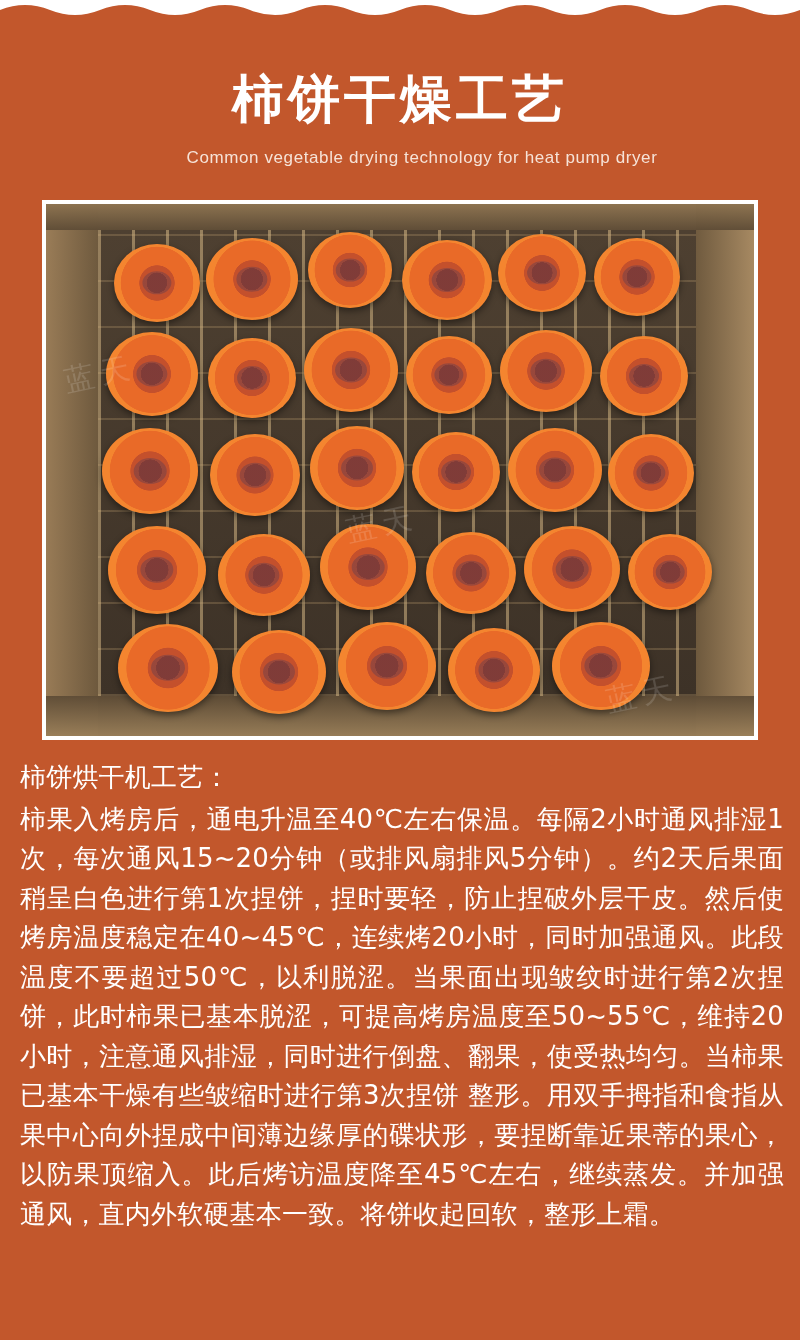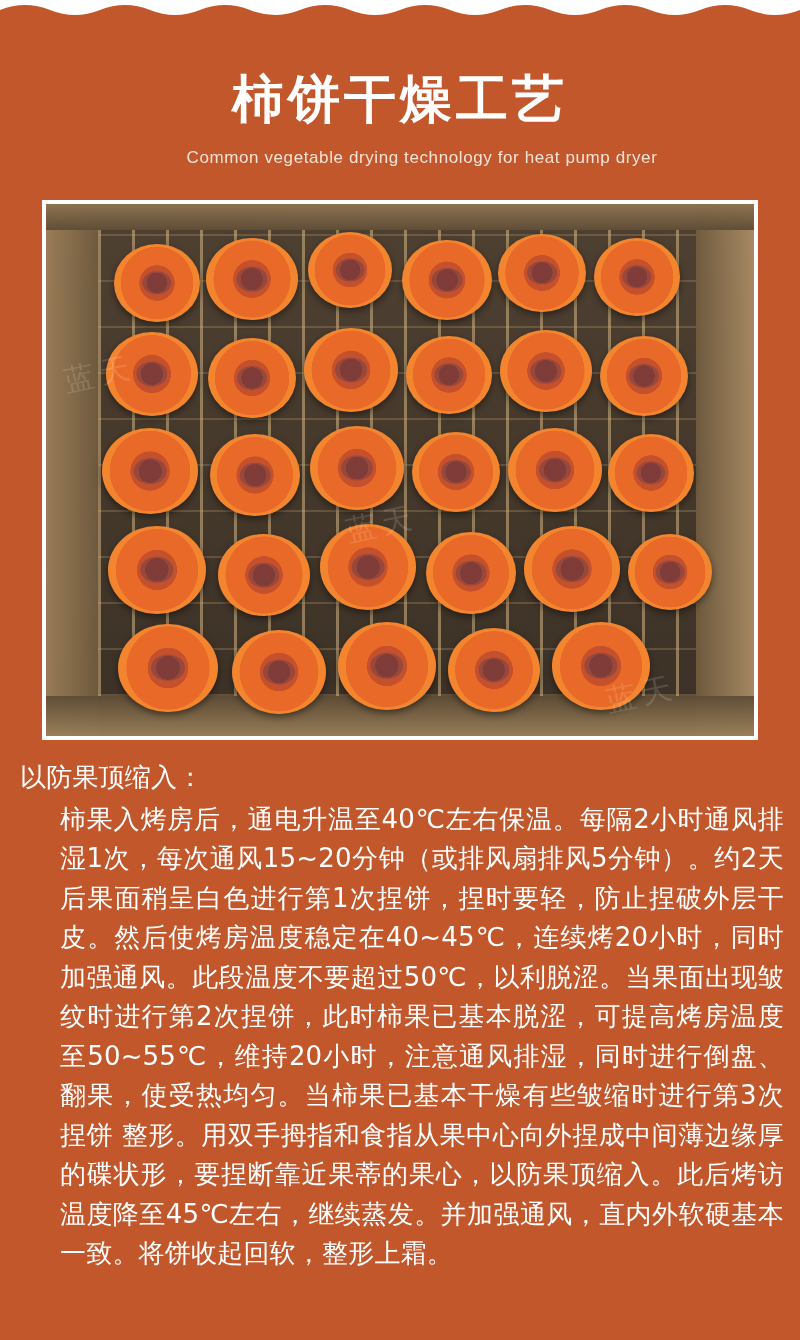--- a/index.html
+++ b/index.html
@@ -135,21 +135,20 @@
     font-family: "DejaVu Sans", "Liberation Sans", sans-serif;
     letter-spacing: 0.2px;
   }
   .body-text .lead {
     display: block;
     margin-bottom: 2px;
   }
   .body-text .para {
     display: block;
     text-align: justify;
-    margin-left: 40px;
   }
 </style>
 </head>
 <body>
 
 <div class="page">
 
   <svg class="top-wave" viewBox="0 0 800 26" preserveAspectRatio="none">
     <path d="M0,26 L0,10 Q25,0 50,10 T100,10 T150,10 T200,10 T250,10 T300,10 T350,10 T400,10 T450,10 T500,10 T550,10 T600,10 T650,10 T700,10 T750,10 T800,10 L800,26 Z" fill="#c2572c"></path>
     <path d="M0,0 L0,10 Q25,0 50,10 T100,10 T150,10 T200,10 T250,10 T300,10 T350,10 T400,10 T450,10 T500,10 T550,10 T600,10 T650,10 T700,10 T750,10 T800,10 L800,0 Z" fill="#ffffff"></path>
@@ -202,17 +201,17 @@
       <div class="fruit" style="left:402px; top:424px; width:92px; height:84px;"></div>
       <div class="fruit" style="left:506px; top:418px; width:98px; height:88px;"></div>
 
       <span class="watermark" style="left:18px; top:150px;">蓝天</span>
       <span class="watermark" style="left:300px; top:300px;">蓝天</span>
       <span class="watermark" style="left:560px; top:470px;">蓝天</span>
     </div>
   </div>
 
   <div class="body-text">
-    <span class="lead">以防果顶缩入：</span>
+    <span class="lead">柿饼烘干机工艺：</span>
     <span class="para">柿果入烤房后，通电升温至40℃左右保温。每隔2小时通风排湿1次，每次通风15~20分钟（或排风扇排风5分钟）。约2天后果面稍呈白色进行第1次捏饼，捏时要轻，防止捏破外层干皮。然后使烤房温度稳定在40~45℃，连续烤20小时，同时加强通风。此段温度不要超过50℃，以利脱涩。当果面出现皱纹时进行第2次捏饼，此时柿果已基本脱涩，可提高烤房温度至50~55℃，维持20小时，注意通风排湿，同时进行倒盘、翻果，使受热均匀。当柿果已基本干燥有些皱缩时进行第3次捏饼 整形。用双手拇指和食指从果中心向外捏成中间薄边缘厚的碟状形，要捏断靠近果蒂的果心，以防果顶缩入。此后烤访温度降至45℃左右，继续蒸发。并加强通风，直内外软硬基本一致。将饼收起回软，整形上霜。</span>
   </div>
 
 </div>
 
 </body></html>

